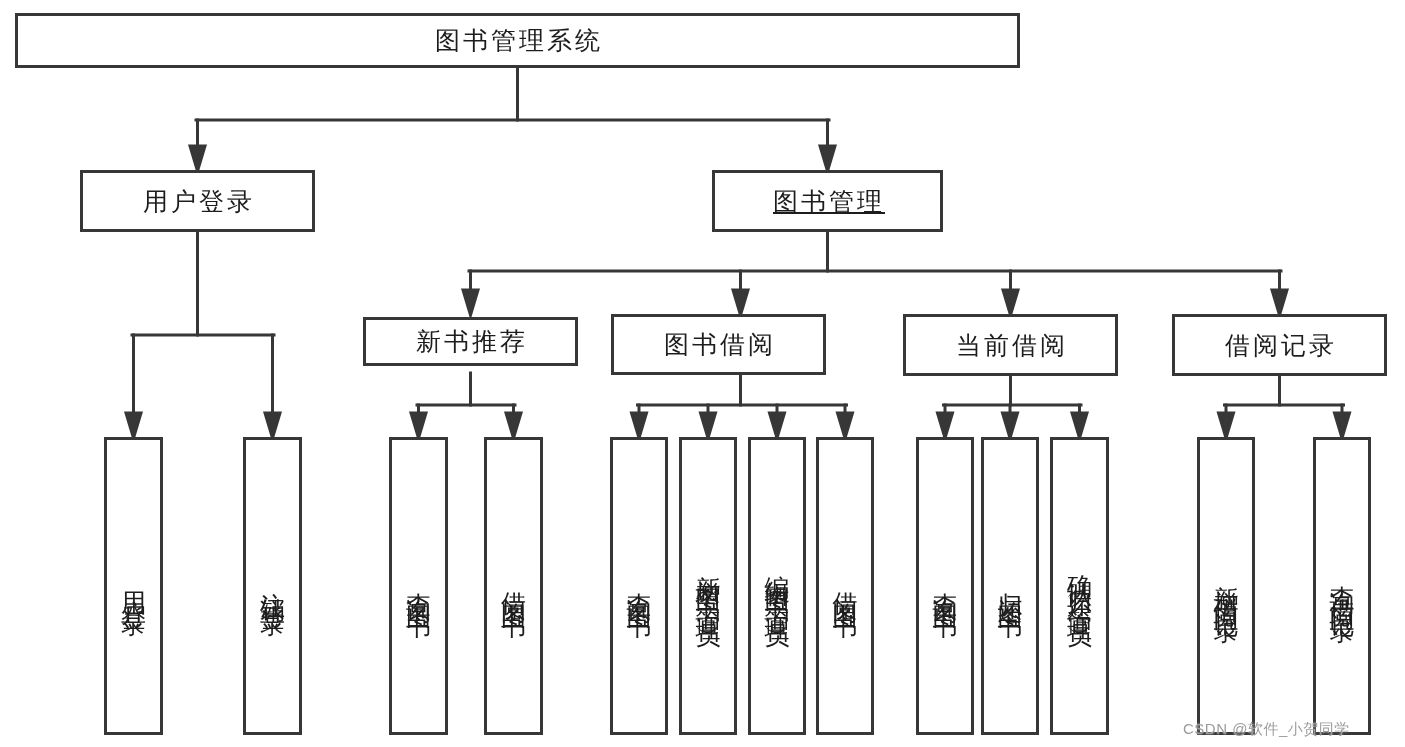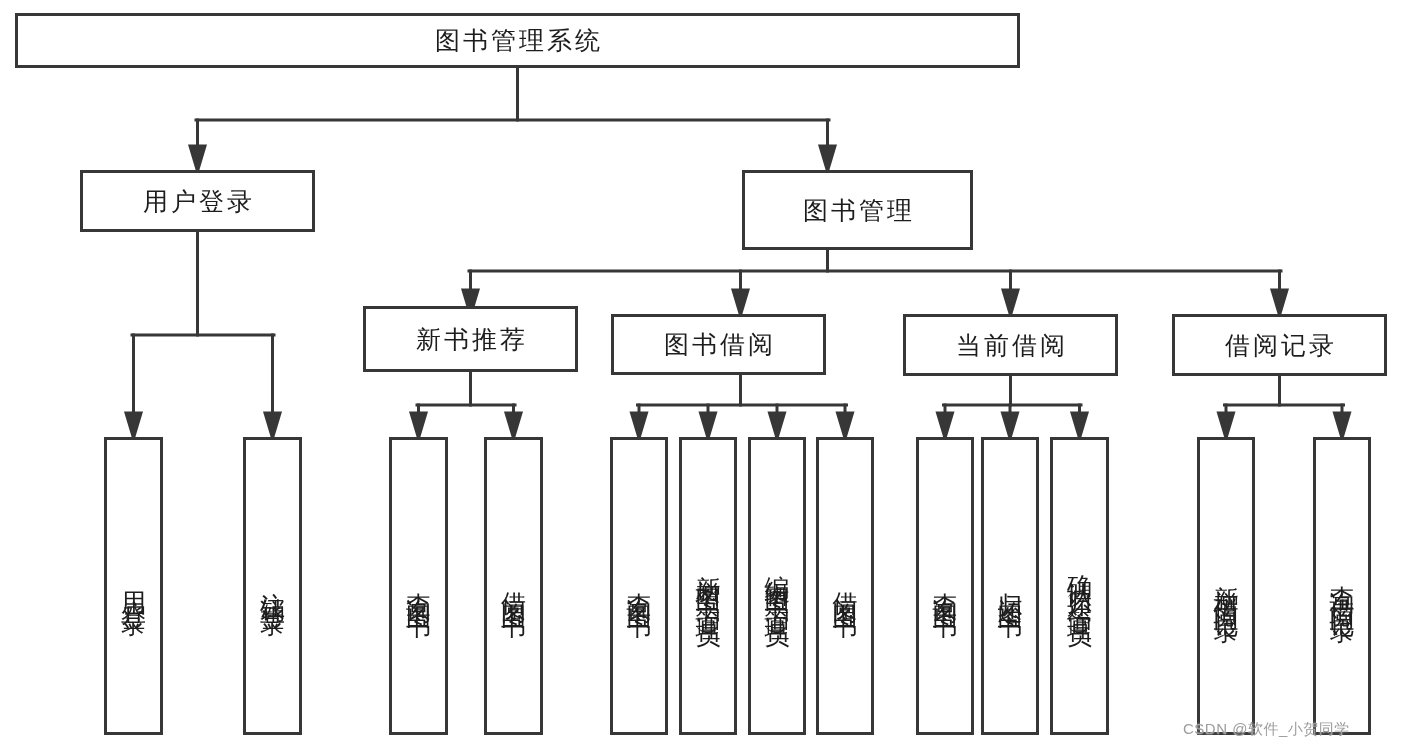--- a/index.html
+++ b/index.html
@@ -85,24 +85,24 @@
         <polygon points="1334.5,413 1349.5,413 1342,438"></polygon>
       </g>
     </svg>
   <div id="nodes">
       <div class="node" style="left: 15px; top: 13px; width: 1005px; height: 55px;">
         <span class="lbl">图书管理系统</span>
       </div>
       <div class="node" style="left: 80px; top: 170px; width: 235px; height: 62px;">
         <span class="lbl">用户登录</span>
       </div>
-      <div class="node" style="left: 742px; top: 170px; width: 231px; height: 80px;">
+      <div class="node" style="left: 712px; top: 170px; width: 231px; height: 62px; text-decoration: underline;">
         <span class="lbl">图书管理</span>
       </div>
-      <div class="node" style="left: 363px; top: 306px; width: 215px; height: 66px; justify-content: center;">
+      <div class="node" style="left: 363px; top: 317px; width: 215px; height: 49px; justify-content: center;">
         <span class="lbl">新书推荐</span>
       </div>
       <div class="node" style="left: 611px; top: 314px; width: 215px; height: 61px;">
         <span class="lbl">图书借阅</span>
       </div>
       <div class="node" style="left: 1172px; top: 314px; width: 215px; height: 62px;">
         <span class="lbl">借阅记录</span>
       </div>
       <div class="node" style="left: 903px; top: 314px; width: 215px; height: 62px;">
         <span class="lbl">当前借阅</span>

